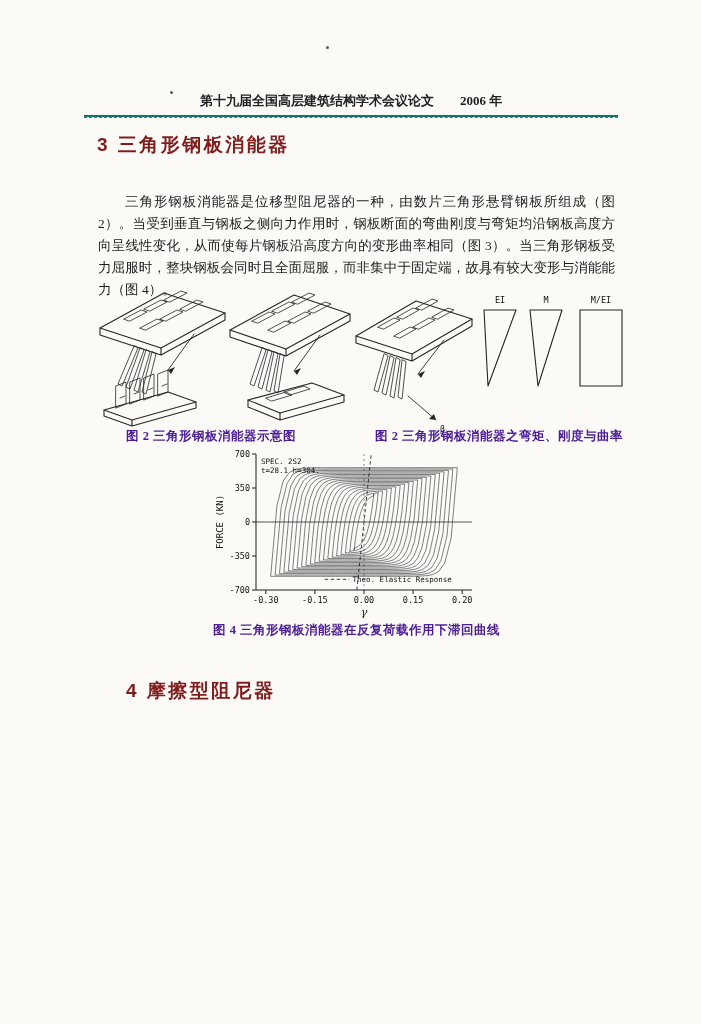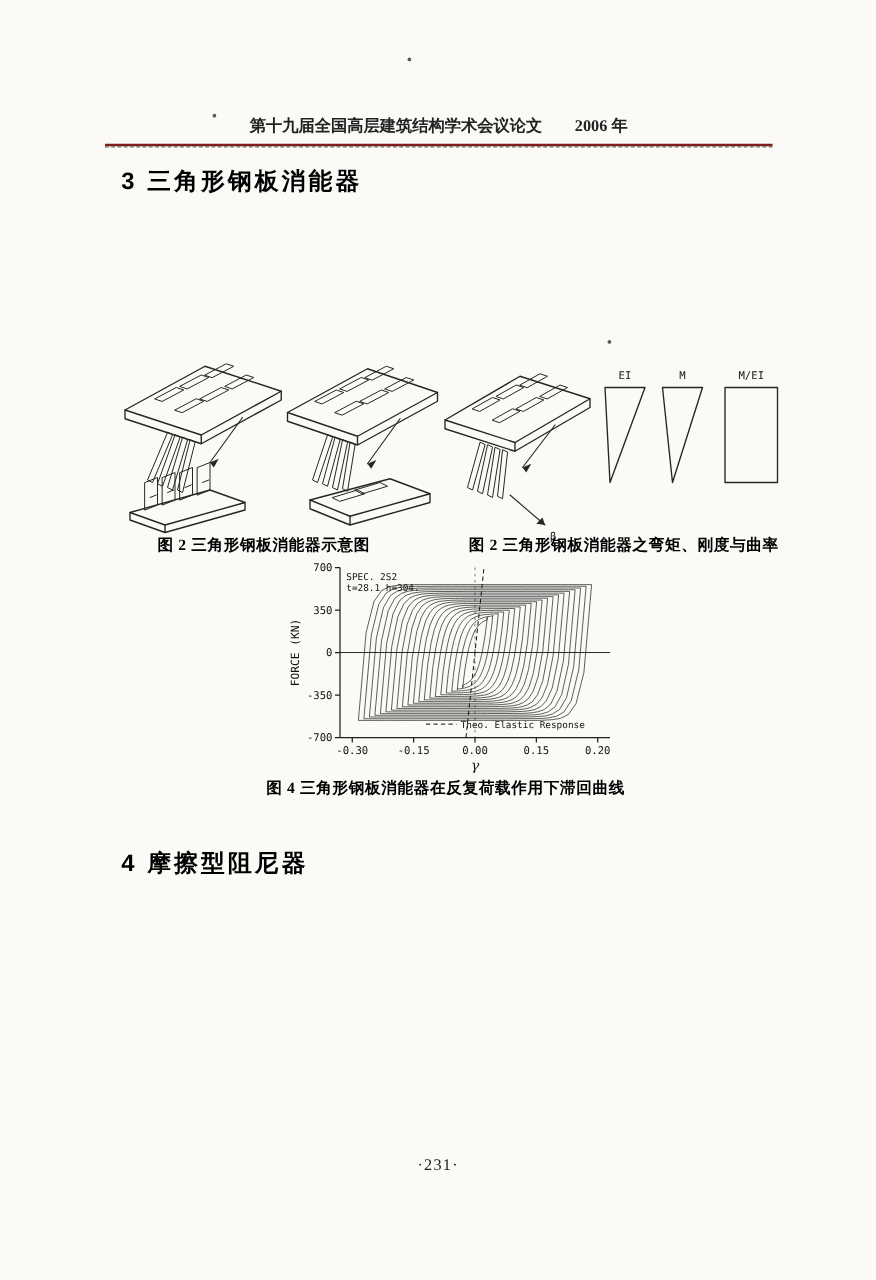--- a/index.html
+++ b/index.html
@@ -5,35 +5,35 @@
   html,body{margin:0;padding:0;}
   .page{
     position:relative; width:701px; height:1024px; overflow:hidden;
     background:#fbfaf7; color:#1d1d1d;
     font-family:"Liberation Serif", serif;
   }
   
   .header{
     position:absolute; left:84px; right:83px; top:92px;
     text-align:center; font-size:13px; font-weight:bold; color:#222;
-    padding-bottom:5px; border-bottom:2px solid #7f1d1d;
+    padding-bottom:5px; border-bottom:2px solid #0f766e;
   }
   .header::after{
     content:''; position:absolute; left:0; right:0; top:calc(100% + 2px);
     border-top:1.5px dashed #6b6b6b;
   }
   .header .year{margin-left:26px;}
   
   .sec-heading{
     position:absolute; left:97px;
     font-family:"Liberation Sans", sans-serif; font-weight:700;
-    font-size:19px; letter-spacing:2.5px; color:#000000;
+    font-size:19px; letter-spacing:2.5px; color:#7f1d1d;
   }
   #sec3-heading{top:132px;}
-  #sec4-heading{top:678px;}
+  #sec4-heading{top:678px;margin-left:29px;}
   
   .para{
     position:absolute; left:98px; width:517px;
     font-size:13.5px; line-height:22px; text-align:justify;
     text-indent:2em; color:#1c1c1c;
   }
   #para3{top:191px;}
   #para4a{top:730px;}
   #para4b{top:818px;}
   
@@ -41,28 +41,28 @@
   #fig2a{left:94px;  top:286px;}
   #fig2b{left:224px; top:288px;}
   #fig3d{left:352px; top:292px;}
   #fig3t{left:478px; top:294px;}
   .sketch{stroke:#262626; fill:none; stroke-width:1.1; stroke-linejoin:round; stroke-linecap:round;}
   .thin{stroke-width:0.8;}
   .fill{fill:#262626; stroke:none;}
   .diaglab{font:8.5px "DejaVu Sans Mono", monospace; fill:#111;}
   
   .caption{
-    position:absolute; font-weight:bold; font-size:12.5px; color:#000000;
+    position:absolute; font-weight:bold; font-size:12.5px; color:#4c1d95;
     text-align:center; letter-spacing:0.5px;
   }
   #cap2{left:96px; width:230px; top:428px;}
   #cap3{left:368px; width:262px; top:428px;}
   #cap4{left:0; right:0; top:622px;padding-left:12px;}
   
-  #chart-wrap{position:absolute; left:226px; top:446px; width:276px; height:176px;}
+  #chart-wrap{position:absolute; left:210px; top:446px; width:276px; height:176px;}
   .ax{stroke:#1f1f1f; stroke-width:1;}
   .ax0{stroke:#2c2c2c; stroke-width:0.8;}
   .axd{stroke:#4a4a4a; stroke-width:0.6; stroke-dasharray:2,3;}
   .tick{font:8.5px "DejaVu Sans Mono", monospace; fill:#111;}
   .loop{fill:none; stroke:#181818; stroke-width:0.55;}
   .elastic{stroke:#101010; stroke-width:0.8; stroke-dasharray:3.5,2.5;}
   .leg,.ann{font:7.5px "DejaVu Sans Mono", monospace; fill:#111;}
   .xlab{font:italic 11px "DejaVu Serif", serif; fill:#111;}
   .ylab{font:9px "DejaVu Sans Mono", monospace; fill:#111;}
   
@@ -76,20 +76,21 @@
 </head>
 <body>
 
 <div class="page">
 
   <div class="header">
     <span>第十九届全国高层建筑结构学术会议论文</span><span class="year">2006 年</span>
   </div>
 
   <div class="sec-heading" id="sec3-heading">3 三角形钢板消能器</div>
+  <div class="para" id="para3">三角形钢板消能器是位移型阻尼器的一种，由数片三角形悬臂钢板所组成（图 2）。当受到垂直与钢板之侧向力作用时，钢板断面的弯曲刚度与弯矩均沿钢板高度方向呈线性变化，从而使每片钢板沿高度方向的变形曲率相同（图 3）。当三角形钢板受力屈服时，整块钢板会同时且全面屈服，而非集中于固定端，故具有较大变形与消能能力（图 4）。</div>
 
   <svg class="fig" id="fig2a" width="136" height="150" viewBox="0 0 136 150">
     <g class="sketch">
       <path d="M6,42 L70,7 L131,27 L67,62 Z"></path>
       <path d="M6,42 L6,49 L67,69 L67,62 M67,69 L131,34 L131,27"></path>
       <path class="thin" d="M30,33 l17,-9 l6,2 l-17,9 z M50,23 l17,-9 l6,2 l-17,9 z M70,14 l17,-9 l6,2 l-17,9 z M46,42 l17,-9 l6,2 l-17,9 z M66,33 l17,-9 l6,2 l-17,9 z M86,23 l17,-9 l6,2 l-17,9 z"></path>
       <path class="thin" d="M40,60 L24,98 L28,100 L44,62 Z M46,62 L32,101 L36,103 L50,64 Z M52,64 L40,104 L44,106 L56,66 Z M58,66 L48,106 L52,108 L62,68 Z"></path>
       <path d="M100,48 L74,84" stroke-width="0.9"></path>
       <path class="fill" d="M74,84 l7,-3 l-4,7 z"></path>
       <path class="thin" d="M22,100 l10,-4 l0,22 l-10,4 z M36,96 l10,-4 l0,22 l-10,4 z M50,92 l10,-4 l0,22 l-10,4 z M64,88 l10,-4 l0,22 l-10,4 z"></path>
@@ -193,18 +194,17 @@
         <line x1="114.72727272727273" y1="133.31428571428572" x2="139.27272727272728" y2="133.31428571428572" class="elastic"></line>
         <text x="142.54545454545453" y="136.31428571428572" class="leg">Theo. Elastic Response</text>
         <text x="51" y="18" class="ann">SPEC. 2S2</text>
         <text x="51" y="27" class="ann">t=28.1 h=304.</text>
       </svg>
   </div>
   <div class="caption" id="cap4">图 4 三角形钢板消能器在反复荷载作用下滞回曲线</div>
 
   <div class="sec-heading" id="sec4-heading">4 摩擦型阻尼器</div>
 
-  <div class="page-number">·231·</div>
 
   <div class="speck" style="left:326px; top:46px;"></div>
   <div class="speck" style="left:170px; top:91px;"></div>
   <div class="speck" style="left:486px; top:272px;"></div>
 </div>
 
 </body></html>

